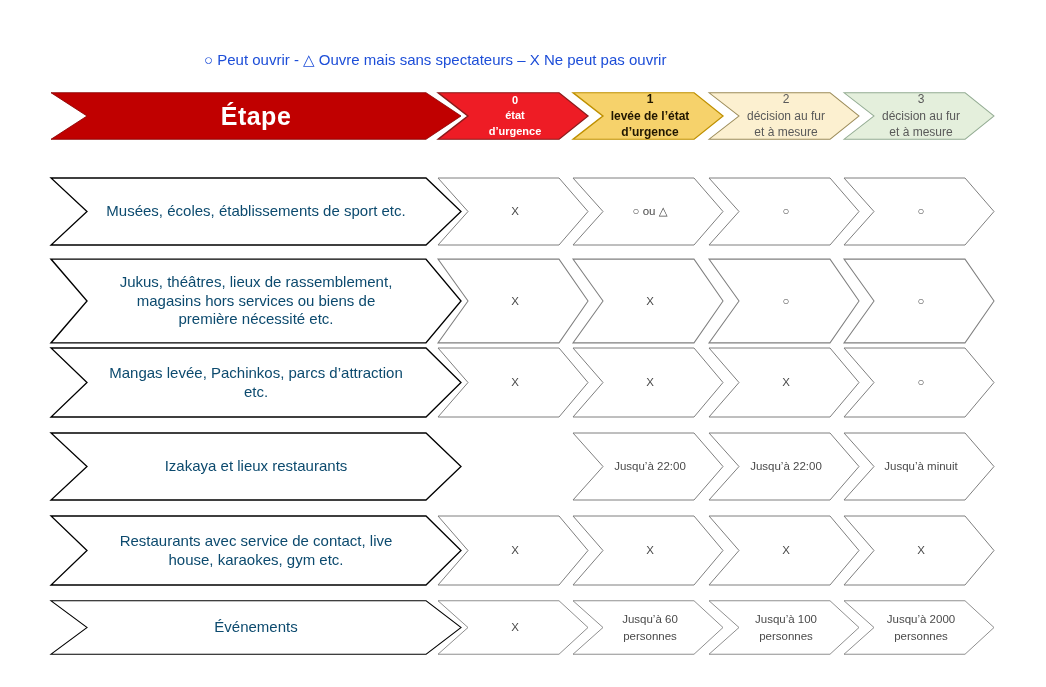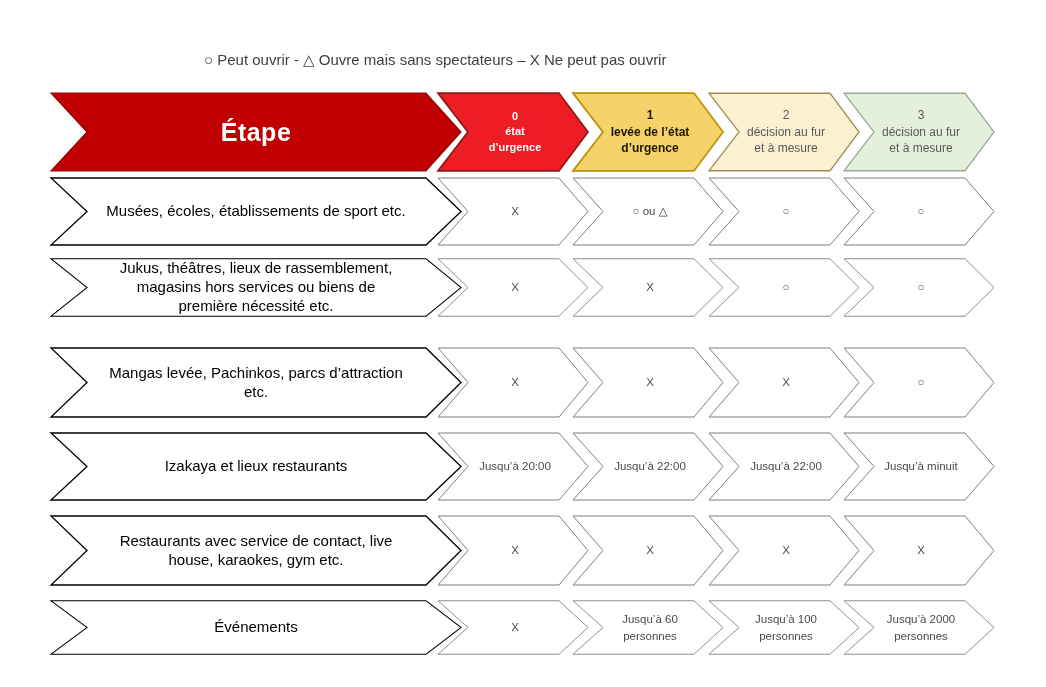--- a/index.html
+++ b/index.html
@@ -1,43 +1,43 @@
 <!DOCTYPE html>
 <html style="--stage_arrow: #C00000; --stage_arrow_border: #8B0000; --column_fills-0: #EE1C25; --column_fills-1: #F6D26B; --column_fills-2: #FCF0D0; --column_fills-3: #E4EFDC; --column_borders-0: #8B1A1A; --column_borders-1: #BF9000; --column_borders-2: #9C8C5A; --column_borders-3: #93AC93; --column_text-0: #FFFFFF; --column_text-1: #201600; --column_text-2: #595959; --column_text-3: #595959; --label_border: #000000; --cell_border: #7F7F7F;"><head>
 <meta charset="utf-8">
 <style>
   html,body{margin:0;padding:0;background:#fff;}
   .canvas{
     position:relative;width:1046px;height:687px;background:#ffffff;
     font-family:"Liberation Sans",sans-serif;overflow:hidden;
   }
   .legend{
-    position:absolute;left:204px;top:51px;font-size:15px;color:#404040;white-space:nowrap;
+    position:absolute;left:204px;top:51px;font-size:15px;color:#1d4ed8;white-space:nowrap;
   }
   .band{position:absolute;left:0;width:1046px;}
-  .hdr-band{top:92px;height:80px;}
+  .hdr-band{top:92px;height:48px;}
   .r0{top:177px;height:69px}
-  .r1{top:258px;height:59px}
+  .r1{top:258px;height:86px}
   .r2{top:347px;height:71px}
   .r3{top:432px;height:69px}
   .r4{top:515px;height:71px}
   .r5{top:600px;height:55px}
 
   .chev{position:absolute;top:0;height:100%;}
   .chev svg{position:absolute;left:0;top:0;width:100%;height:100%;overflow:visible;display:block;}
   .lblchev{left:50px;width:412px;}
   .cellchev{width:152px;}
   .c0{left:437px}.c1{left:572px}.c2{left:708px}.c3{left:843px}
 
   .txt{
     position:absolute;inset:0;display:flex;flex-direction:column;
     align-items:center;justify-content:center;text-align:center;
   }
   .etape-txt{color:#ffffff;font-size:25px;font-weight:bold;letter-spacing:.5px;}
-  .rowlbl-txt{font-size:15px;color:#000000;line-height:1.25;padding:4px 56px;}
+  .rowlbl-txt{font-size:15px;color:#0c4a6e;line-height:1.25;padding:4px 56px;}
   .cell-txt{font-size:11.5px;color:#4a4a4a;line-height:1.45;padding:0 30px 0 34px;}
   .hdr-txt{line-height:1.4;padding:0 30px 0 34px;}
   .hnum,.hlabel{display:block;white-space:pre-line;}
 
   
   .lblchev polygon{fill:#ffffff;stroke:var(--label_border,#000);stroke-width:1.3;}
   .cellchev polygon{fill:#ffffff;stroke:var(--cell_border,#7f7f7f);stroke-width:1;}
   .etape polygon{fill:var(--stage_arrow,#C00000);stroke:var(--stage_arrow_border,#8B0000);stroke-width:1;}
   .h0 polygon{fill:var(--column_fills-0,#EE1C25);stroke:var(--column_borders-0,#8B1A1A);stroke-width:1.6;}
   .h1 polygon{fill:var(--column_fills-1,#F6D26B);stroke:var(--column_borders-1,#BF9000);stroke-width:1.6;}
@@ -203,26 +203,20 @@
     </div>
   </div>
 
   <div class="band r3">
     <div class="chev lblchev">
         <svg viewBox="0 0 412 69" preserveAspectRatio="none">
           <polygon points="1,1 376,1 411,34.5 376,68 1,68 37,34.5"></polygon>
         </svg>
       <div class="txt rowlbl-txt">Izakaya et lieux restaurants</div>
     </div>
-    <div class="chev cellchev c0">
-        <svg viewBox="0 0 152 69" preserveAspectRatio="none">
-          <polygon points="1,1 122,1 151,34.5 122,68 1,68 31,34.5"></polygon>
-        </svg>
-      <div class="txt cell-txt">Jusqu’à 20:00</div>
-    </div>
     <div class="chev cellchev c1">
         <svg viewBox="0 0 152 69" preserveAspectRatio="none">
           <polygon points="1,1 122,1 151,34.5 122,68 1,68 31,34.5"></polygon>
         </svg>
       <div class="txt cell-txt">Jusqu’à 22:00</div>
     </div>
     <div class="chev cellchev c2">
         <svg viewBox="0 0 152 69" preserveAspectRatio="none">
           <polygon points="1,1 122,1 151,34.5 122,68 1,68 31,34.5"></polygon>
         </svg>

